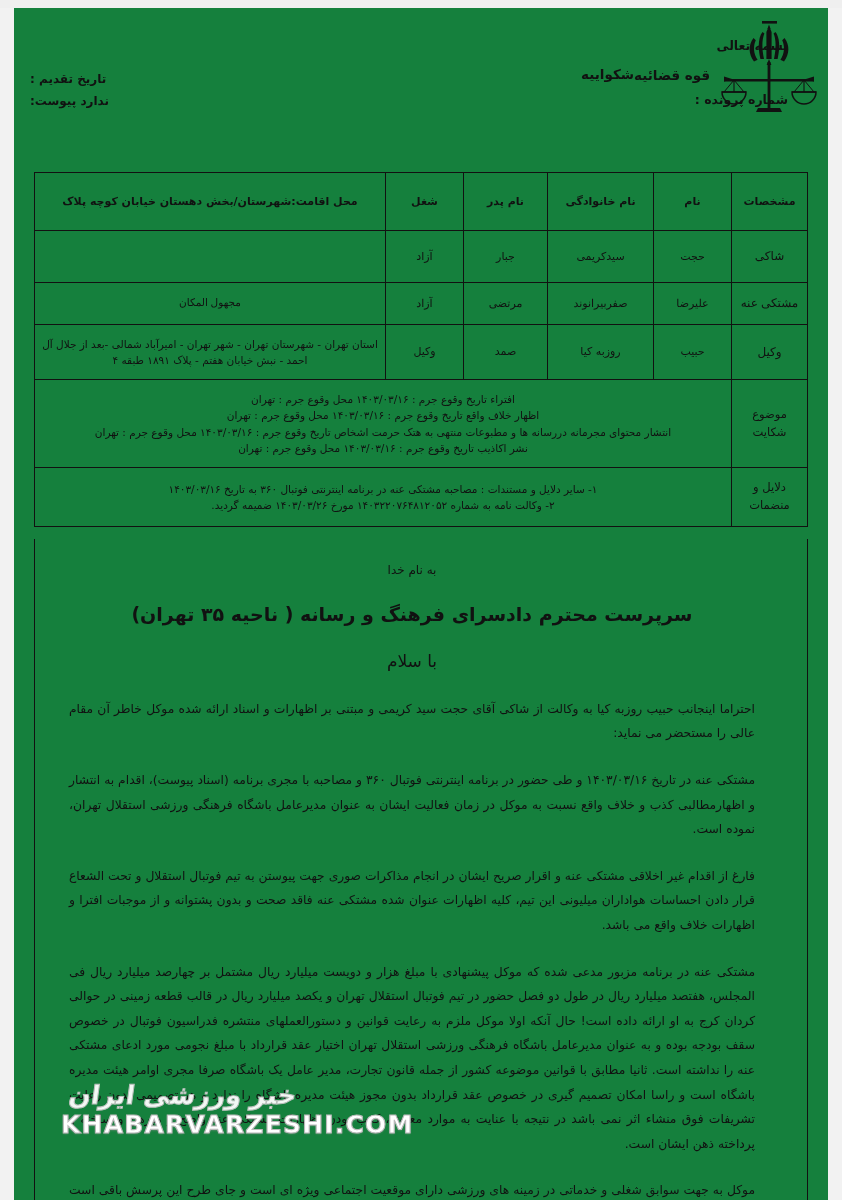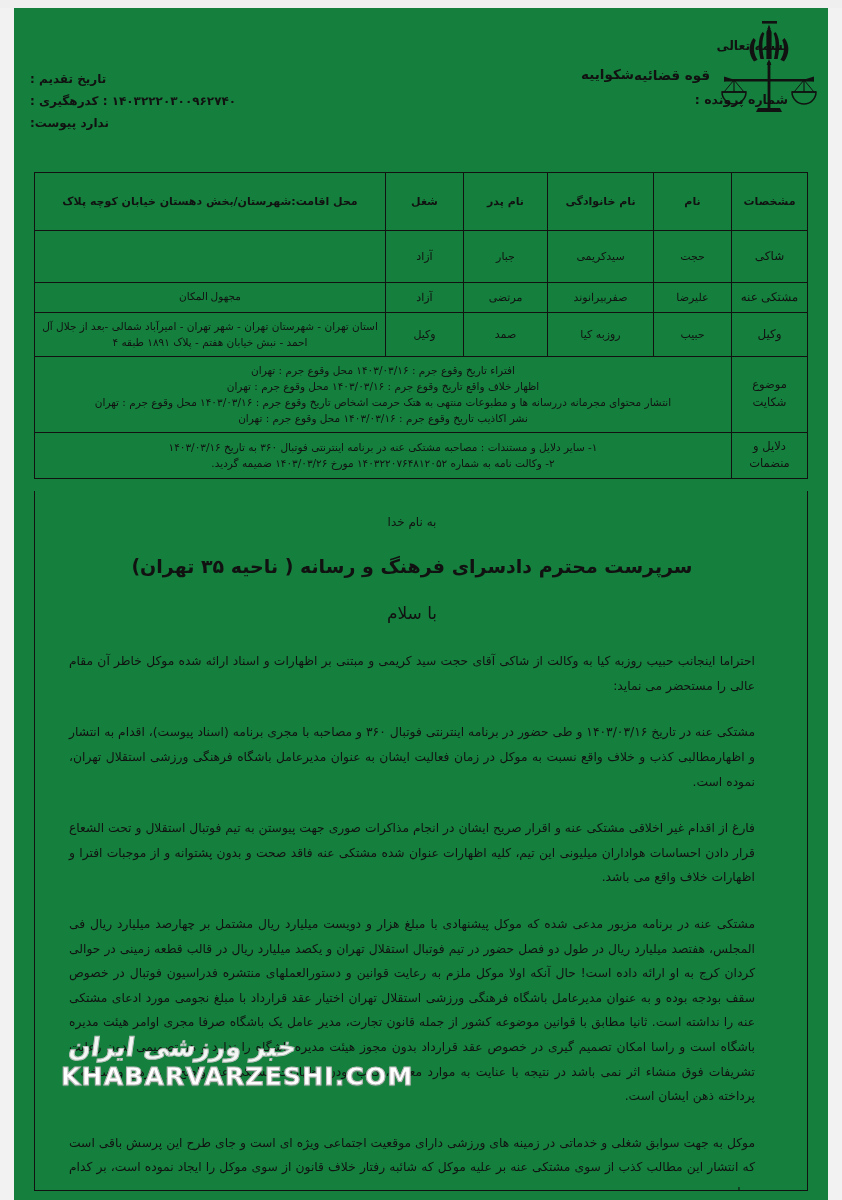--- a/index.html
+++ b/index.html
@@ -103,21 +103,21 @@
     margin: 4px 20px 0 20px;
   }
   table.info {
     width: 100%;
     border-collapse: collapse;
     table-layout: fixed;
     font-size: 11px;
   }
   table.info td, table.info th {
     border: 1.6px solid #111;
-    padding: 5px 6px;
+    padding: 11px 6px;
     vertical-align: middle;
     text-align: center;
     line-height: 1.55;
     font-weight: normal;
   }
   table.info thead td {
     font-weight: bold;
     font-size: 11px;
     padding: 20px 6px;
   }
@@ -233,25 +233,20 @@
 
   <div id="sheet">
 
     <div class="header">
 
       <div class="bismillah">بسمه تعالی</div>
       <div class="case-no">شماره پرونده :</div>
 
       <div class="meta-left">
         <div>تاریخ تقدیم :</div>
-        <div>
-          <span>۱۴۰۳۲۲۲۰۳۰۰۹۶۲۷۴۰</span>
-          <span> : </span>
-          <span>کدرهگیری :</span>
-        </div>
         <div>
           <span>ندارد</span>
           <span>پیوست:</span>
         </div>
       </div>
 
       <div class="emblem-wrap">
         <svg class="emblem-svg" width="118" height="112" viewBox="0 0 118 112">
 
           <rect x="52" y="3" width="15" height="2.6" fill="#111"></rect>

